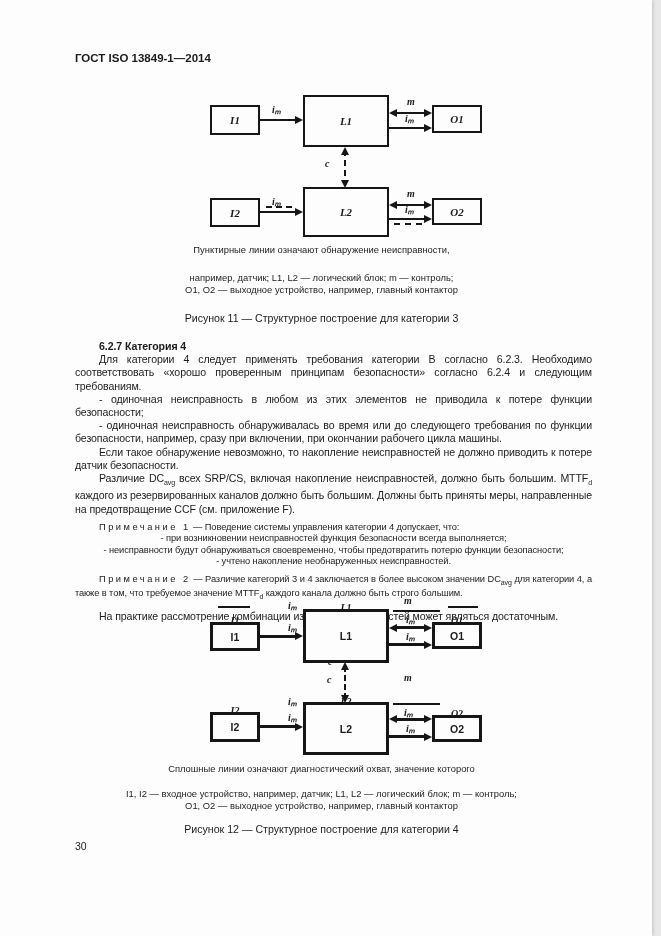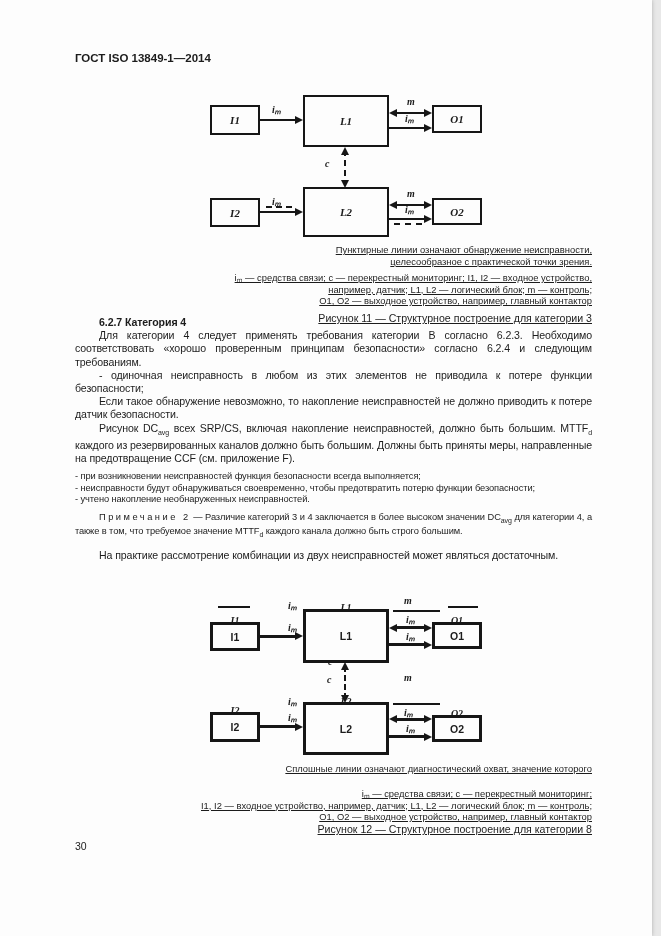--- a/index.html
+++ b/index.html
@@ -17,31 +17,31 @@
   .vd{position:absolute;width:0;border-left:2px dashed #161616;}
   .hd{position:absolute;height:0;border-top:2px dashed #161616;}
   .ar{position:absolute;width:0;height:0;border:4px solid transparent;}
   .ar-r{border-left:8px solid #161616;border-right:none;}
   .ar-l{border-right:8px solid #161616;border-left:none;}
   .ar-u{border-bottom:8px solid #161616;border-top:none;}
   .ar-d{border-top:8px solid #161616;border-bottom:none;}
   .alb{position:absolute;font:italic bold 10px "Liberation Serif",serif;}
   .glb{position:absolute;font:italic bold 10px "Liberation Serif",serif;text-align:center;}
   
-  .cap{position:absolute;left:75px;width:517px;text-align:right;text-decoration:underline;}
+  .cap{position:absolute;left:63px;width:517px;text-align:center;}
   .smal{font-size:9.4px;line-height:11.6px;}
   .figcap{font-size:10.6px;}
   
-  .body{position:absolute;left:75px;top:316px;width:517px;font-size:10.6px;
+  .body{position:absolute;left:75px;top:340px;width:517px;font-size:10.6px;
         line-height:13.2px;text-align:justify;letter-spacing:-0.1px;}
   .body p{margin:0;text-indent:24px;}
   .h-bold{font-weight:bold;}
   .note{font-size:9.3px;line-height:11.5px;margin:6px 0 0 0;}
   .note p{margin:0;text-indent:24px;}
-  .note .item{text-indent:0;text-align:left;}
+  .note .item{text-indent:0;text-align:center;}
   .nlabel{letter-spacing:2.5px;}
   sub{font-size:7px;}
   .pgnum{position:absolute;left:75px;top:840px;font-size:10.5px;}
 </style>
 </head>
 <body>
 
 <div class="page">
 
   <div class="hdr">ГОСТ ISO 13849-1—2014</div>
@@ -95,37 +95,37 @@
     <span class="alb" style="left:407px;top:188px;">m</span>
 
     <div class="hl" style="left:389px;top:218px;width:37px;"></div>
     <div class="ar ar-r" style="left:424px;top:215px;"></div>
     <span class="alb" style="left:405px;top:202px;">iₘ</span>
     <div class="hd" style="left:394px;top:223px;width:28px;"></div>
   </div>
 
   <div class="cap smal" style="top:244px;">
     <div>Пунктирные линии означают обнаружение неисправности,</div>
-    <div>целесообразное с практической точки зрения.</div>
   </div>
   <div class="cap smal" style="top:272px;">
-    <div>iₘ — средства связи; с — перекрестный мониторинг; I1, I2 — входное устройство,</div>
     <div>например, датчик; L1, L2 — логический блок; m — контроль;</div>
     <div>О1, О2 — выходное устройство, например, главный контактор</div>
   </div>
   <div class="cap figcap" style="top:312px;">Рисунок 11 — Структурное построение для категории 3</div>
 
   <div class="body">
     <p class="h-bold">6.2.7 Категория 4</p>
     <p>Для категории 4 следует применять требования категории В согласно 6.2.3. Необходимо соответствовать «хорошо проверенным принципам безопасности» согласно 6.2.4 и следующим требованиям.</p>
     <p>- одиночная неисправность в любом из этих элементов не приводила к потере функции безопасности;</p>
+    <p>- одиночная неисправность обнаруживалась во время или до следующего требования по функции безопасности, например, сразу при включении, при окончании рабочего цикла машины.</p>
     <p>Если такое обнаружение невозможно, то накопление неисправностей не должно приводить к потере датчик безопасности.</p>
-    <p><span>Рисунок DC</span><sub>avg</sub><span> всех SRP/CS, включая накопление неисправностей, должно быть большим. MTTF</span><sub>d</sub><span> каждого из резервированных каналов должно быть большим. Должны быть приняты меры, направленные на предотвращение CCF (см. приложение F).</span></p>
+    <p><span>Различие DC</span><sub>avg</sub><span> всех SRP/CS, включая накопление неисправностей, должно быть большим. MTTF</span><sub>d</sub><span> каждого из резервированных каналов должно быть большим. Должны быть приняты меры, направленные на предотвращение CCF (см. приложение F).</span></p>
 
     <div class="note">
+      <p><span class="nlabel">Примечание 1</span><span> — Поведение системы управления категории 4 допускает, что:</span></p>
       <div class="item">- при возникновении неисправностей функция безопасности всегда выполняется;</div>
       <div class="item">- неисправности будут обнаруживаться своевременно, чтобы предотвратить потерю функции безопасности;</div>
       <div class="item">- учтено накопление необнаруженных неисправностей.</div>
     </div>
 
     <div class="note">
       <p><span class="nlabel">Примечание 2</span><span> — Различие категорий 3 и 4 заключается в более высоком значении DC</span><sub>avg</sub><span> для категории 4, а также в том, что требуемое значение MTTF</span><sub>d</sub><span> каждого канала должно быть строго большим.</span></p>
     </div>
 
     <p style="margin-top:8px;">На практике рассмотрение комбинации из двух неисправностей может являться достаточным.</p>
@@ -197,20 +197,19 @@
 
     <div class="hl hl3" style="left:389px;top:735px;width:37px;"></div>
     <div class="ar ar-r" style="left:424px;top:733px;"></div>
     <span class="alb" style="left:406px;top:721px;">iₘ</span>
   </div>
 
   <div class="cap smal" style="top:763px;">
     <div>Сплошные линии означают диагностический охват, значение которого</div>
   </div>
   <div class="cap smal" style="top:788px;">
-    <div>iₘ — средства связи; с — перекрестный мониторинг;</div>
     <div>I1, I2 — входное устройство, например, датчик; L1, L2 — логический блок; m — контроль;</div>
     <div>О1, О2 — выходное устройство, например, главный контактор</div>
   </div>
-  <div class="cap figcap" style="top:823px;">Рисунок 12 — Структурное построение для категории 8</div>
+  <div class="cap figcap" style="top:823px;">Рисунок 12 — Структурное построение для категории 4</div>
 
   <div class="pgnum">30</div>
 </div>
 
 </body></html>

